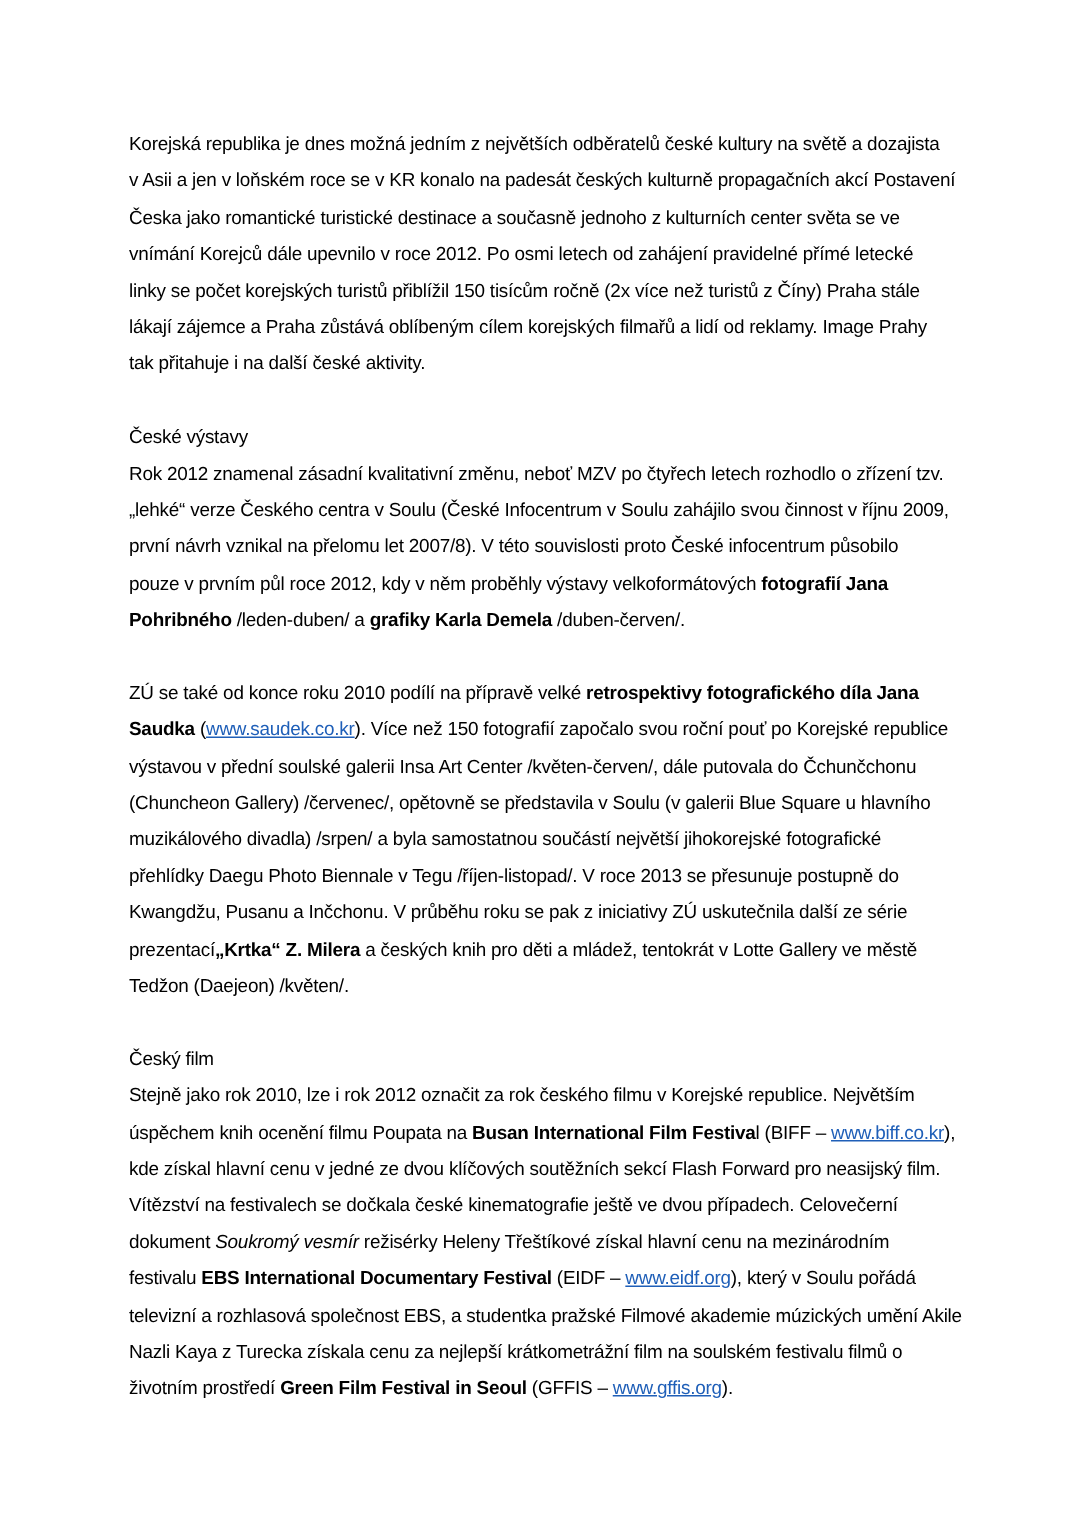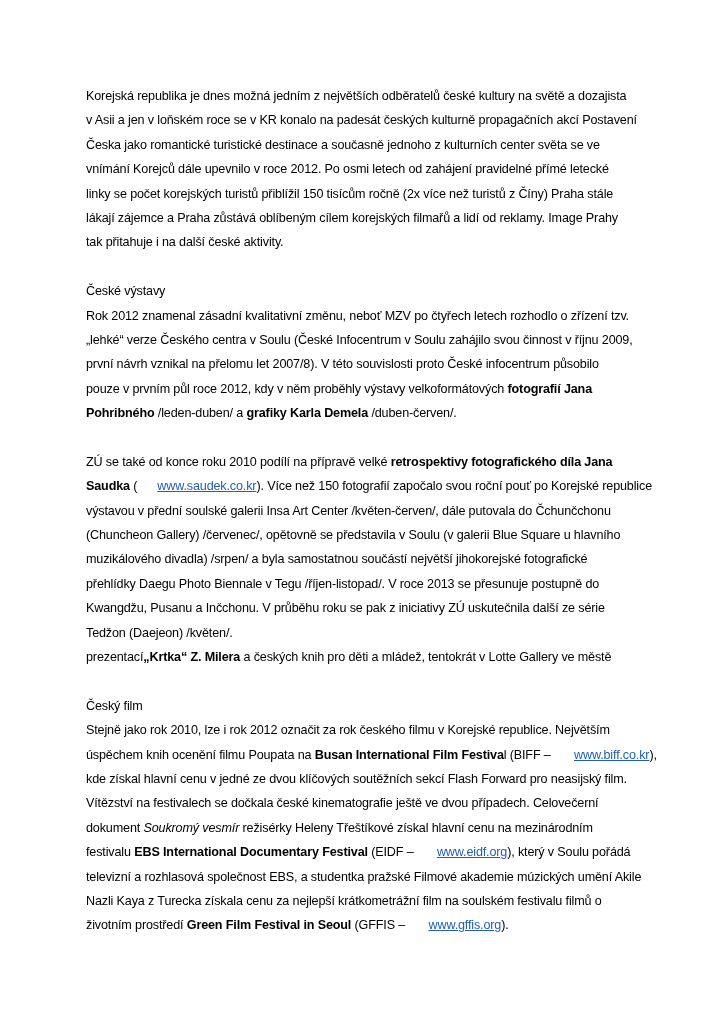--- a/index.html
+++ b/index.html
@@ -2,21 +2,21 @@
 <html><head>
 <meta charset="utf-8">
 <style>
   html, body { margin: 0; padding: 0; background: #ffffff; }
   body { width: 725px; height: 1024px; position: relative; overflow: hidden;
          font-family: "Liberation Sans", sans-serif; color: #000; }
   .page { position: absolute; left: 86px; top: 84px; width: 580px; }
   .line { font-size: 12.6px; line-height: 24.4px; height: 24.4px; white-space: nowrap; letter-spacing: -0.15px; }
   .bold { font-weight: normal; }
   .gap { height: 24.4px; }
-  a { color: #1f5fb8; text-decoration: underline; padding-left: 20px; }
+  a { color: #1f5fb8; text-decoration: underline; }
   em { font-style: italic; }
   b { font-weight: bold; margin-top: 20px; }
 </style>
 </head>
 <body>
 
 <div class="page">
 
   <div>
     <div class="line bold">Korejská republika je dnes možná jedním z největších odběratelů české kultury na světě a dozajista</div>
@@ -43,22 +43,22 @@
   <div class="gap"></div>
 
   <div>
     <div class="line"><span>ZÚ se také od konce roku 2010 podílí na přípravě velké </span><b>retrospektivy fotografického díla Jana</b></div>
     <div class="line"><b>Saudka</b><span> (</span><a>www.saudek.co.kr</a><span>). Více než 150 fotografií započalo svou roční pouť po Korejské republice</span></div>
     <div class="line">výstavou v přední soulské galerii Insa Art Center /květen-červen/, dále putovala do Čchunčchonu</div>
     <div class="line">(Chuncheon Gallery) /červenec/, opětovně se představila v Soulu (v galerii Blue Square u hlavního</div>
     <div class="line">muzikálového divadla) /srpen/ a byla samostatnou součástí největší jihokorejské fotografické</div>
     <div class="line">přehlídky Daegu Photo Biennale v Tegu /říjen-listopad/. V roce 2013 se přesunuje postupně do</div>
     <div class="line">Kwangdžu, Pusanu a Inčchonu. V průběhu roku se pak z iniciativy ZÚ uskutečnila další ze série</div>
+    <div class="line"><span>prezentací</span><b>„Krtka“ Z. Milera</b><span> a českých knih pro děti a mládež, tentokrát v Lotte Gallery ve městě</span></div>
     <div class="line">Tedžon (Daejeon) /květen/.</div>
-    <div class="line"><span>prezentací</span><b>„Krtka“ Z. Milera</b><span> a českých knih pro děti a mládež, tentokrát v Lotte Gallery ve městě</span></div>
   </div>
 
   <div class="gap"></div>
 
   <div class="line bold">Český film</div>
 
   <div>
     <div class="line">Stejně jako rok 2010, lze i rok 2012 označit za rok českého filmu v Korejské republice. Největším</div>
     <div class="line"><span>úspěchem knih ocenění filmu Poupata na </span><b>Busan International Film Festiva</b><span>l (BIFF – </span><a>www.biff.co.kr</a><span>),</span></div>
     <div class="line">kde získal hlavní cenu v jedné ze dvou klíčových soutěžních sekcí Flash Forward pro neasijský film.</div>

